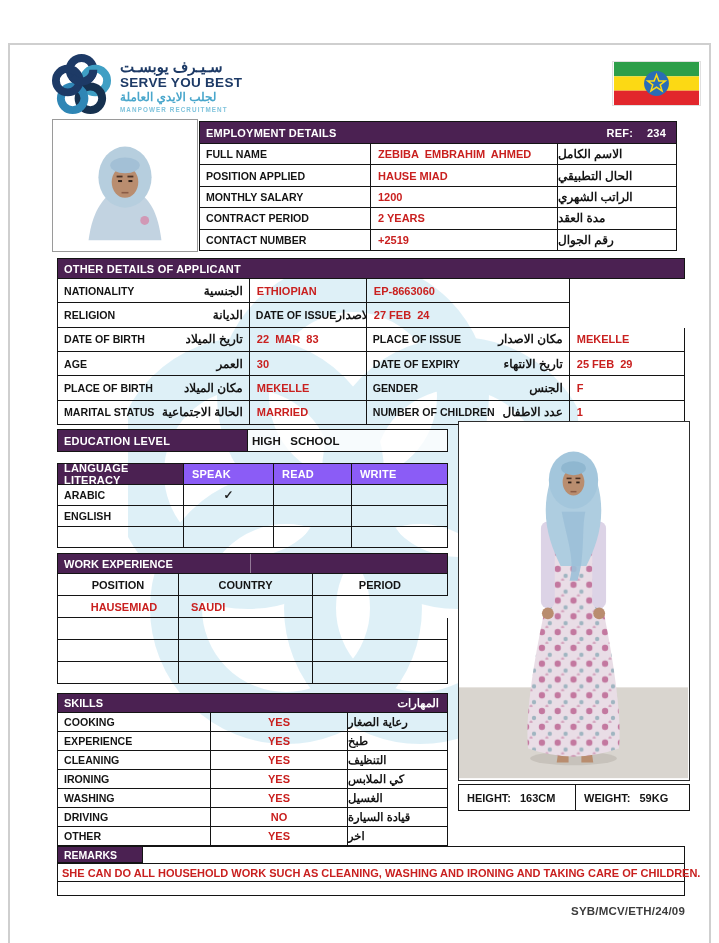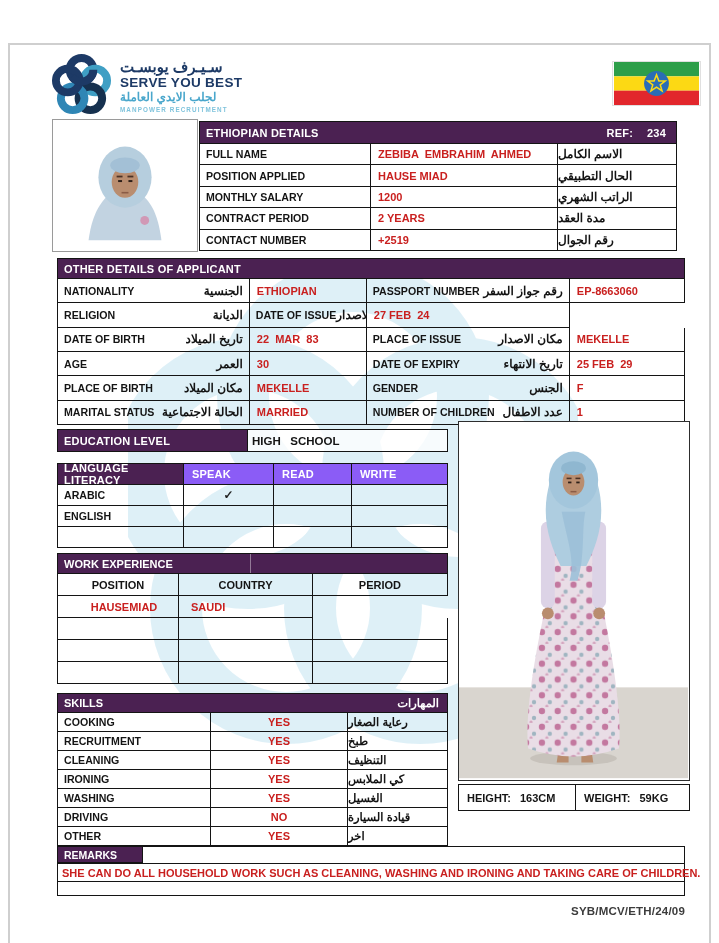--- a/index.html
+++ b/index.html
@@ -168,21 +168,21 @@
       <rect x="64.5" y="56.5" width="6" height="1.8" fill="#4a3226"></rect>
       <rect x="75.5" y="56.5" width="6" height="1.8" fill="#4a3226"></rect>
       <rect x="66" y="61" width="4" height="2" fill="#2e2019"></rect>
       <rect x="76.5" y="61" width="4" height="2" fill="#2e2019"></rect>
       <rect x="69.5" y="73" width="7" height="1.6" fill="#8a5c46"></rect>
     </svg>
   </div>
 
   <div class="tbl emp">
     <div class="band">
-      <span style="padding-left:6px">ETHIOPIAN DETAILS</span>
+      <span style="padding-left:6px">EMPLOYMENT DETAILS</span>
       <span class="ref">
         <span>REF:</span>
         <span>234</span>
       </span>
     </div>
     <div class="row">
       <div class="c lbl">FULL NAME</div>
       <div class="c val">ZEBIBA  EMBRAHIM  AHMED</div>
       <div class="c ar">الاسم الكامل</div>
     </div>
@@ -206,21 +206,20 @@
       <div class="c val">+2519</div>
       <div class="c ar">رقم الجوال</div>
     </div>
   </div>
 
   <div class="tbl other">
     <div class="band">OTHER DETAILS OF APPLICANT</div>
     <div class="row">
       <div class="c dual"><span class="en">NATIONALITY</span><span class="arr">الجنسية</span></div>
       <div class="c val">ETHIOPIAN</div>
-      <div class="c dual"><span class="en">PASSPORT NUMBER</span><span class="arr">رقم جواز السفر</span></div>
       <div class="c val">EP-8663060</div>
     </div>
     <div class="row">
       <div class="c dual"><span class="en">RELIGION</span><span class="arr">الديانة</span></div>
       <div class="c dual"><span class="en">DATE OF ISSUE</span><span class="arr">تاريخ الاصدار</span></div>
       <div class="c val">27 FEB  24</div>
     </div>
     <div class="row">
       <div class="c dual"><span class="en">DATE OF BIRTH</span><span class="arr">تاريخ الميلاد</span></div>
       <div class="c val">22  MAR  83</div>
@@ -316,21 +315,21 @@
     <div class="bandrow">
       <span class="t">SKILLS</span>
       <span class="ta">المهارات</span>
     </div>
     <div class="row">
       <div class="c lbl">COOKING</div>
       <div class="c val">YES</div>
       <div class="c ar">رعاية الصغار</div>
     </div>
     <div class="row">
-      <div class="c lbl">RECRUITMENT</div>
+      <div class="c lbl">EXPERIENCE</div>
       <div class="c val">YES</div>
       <div class="c ar">طبخ</div>
     </div>
     <div class="row">
       <div class="c lbl">CLEANING</div>
       <div class="c val">YES</div>
       <div class="c ar">التنظيف</div>
     </div>
     <div class="row">
       <div class="c lbl">IRONING</div>

